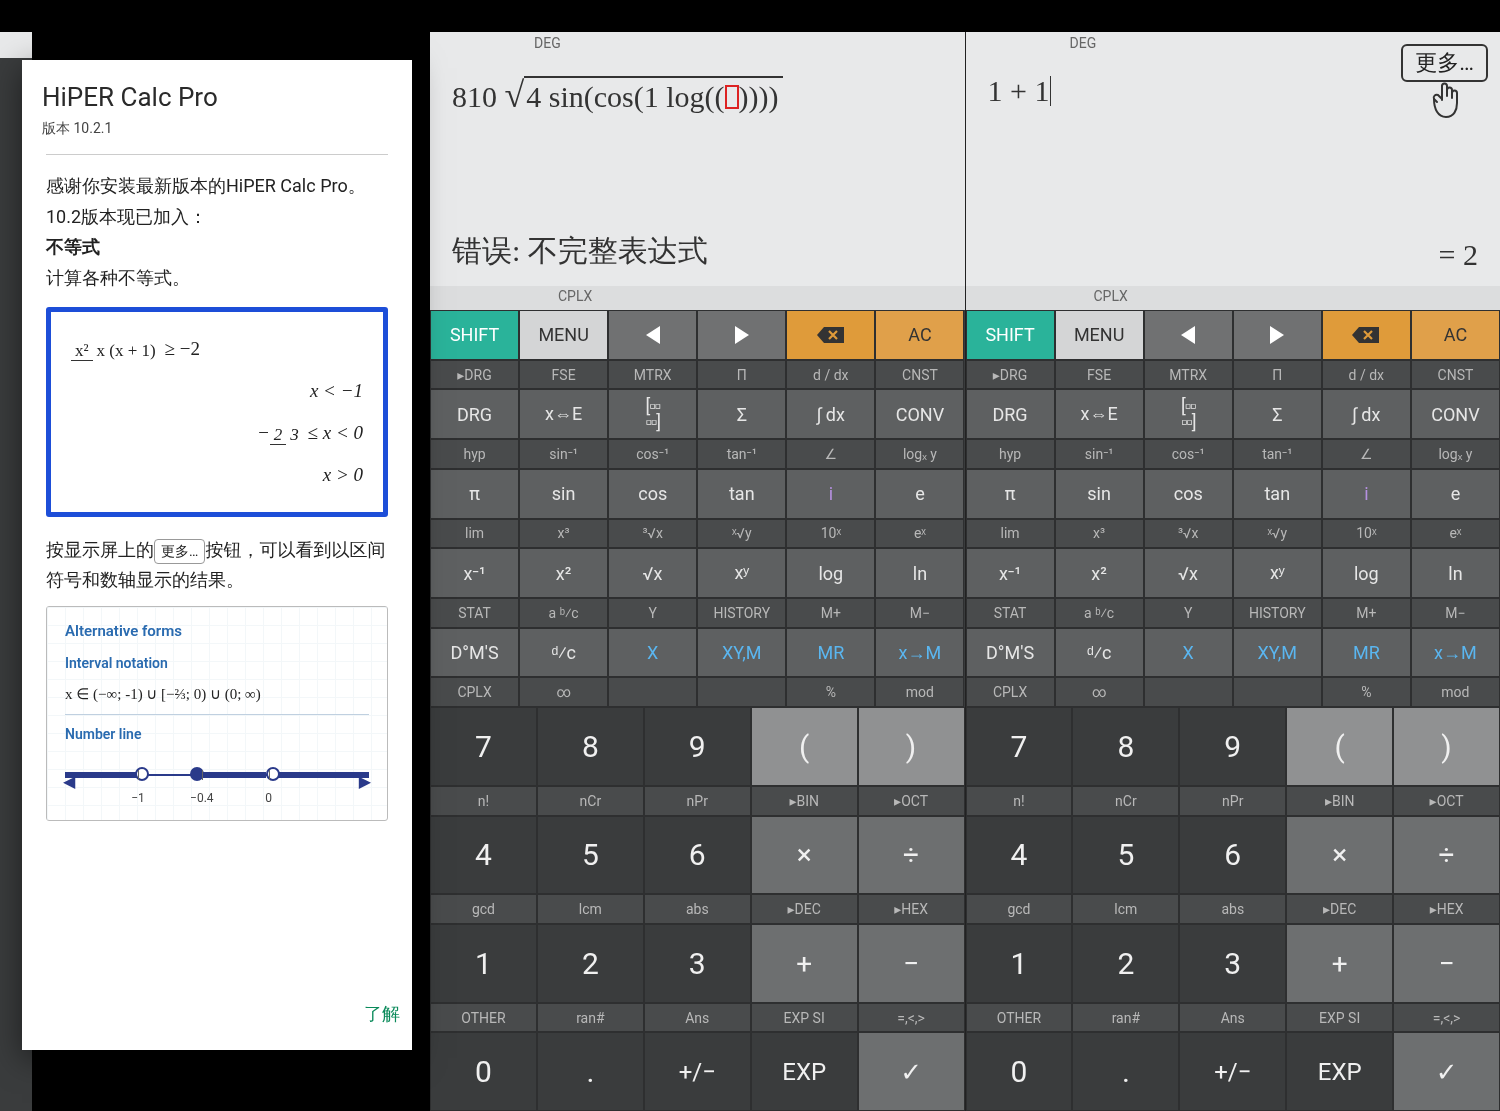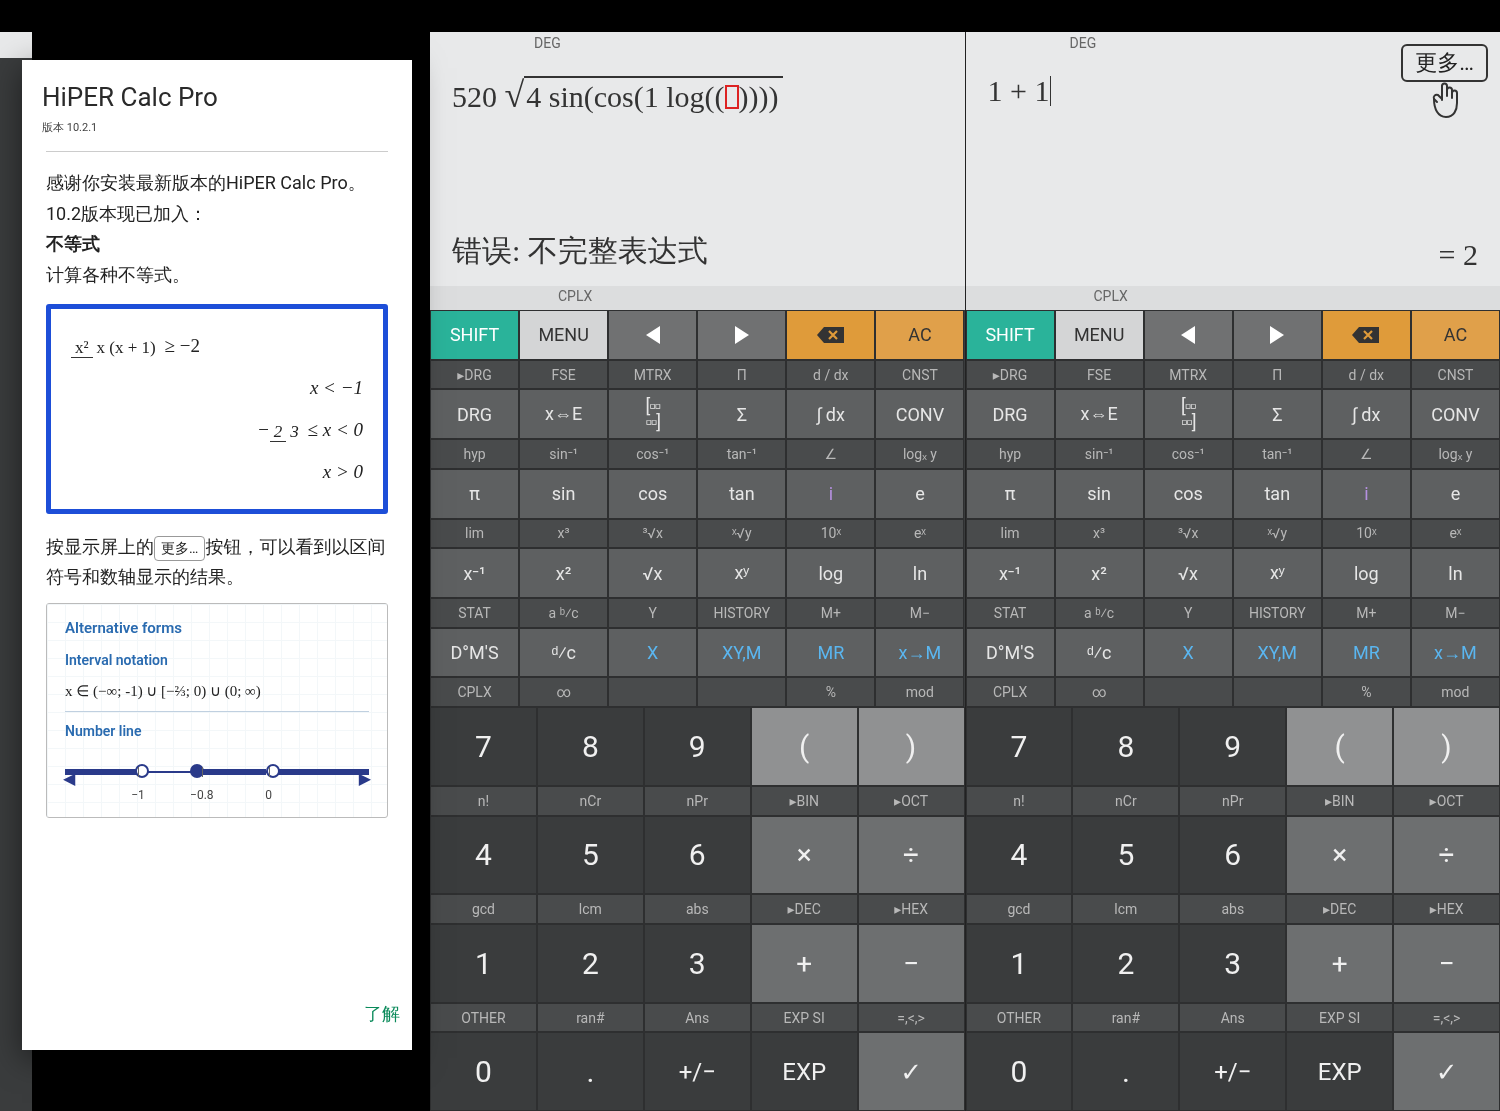--- a/index.html
+++ b/index.html
@@ -12,21 +12,21 @@
 .main { display: flex; height: calc(100% - 32px); }
 
 
 .left-peek { width: 32px; background: #3a3c3d; position: absolute; left: 0; top: 32px; bottom: 0; z-index: 1; }
 .left-peek .deg-peek { background: #e8e9ea; height: 26px; font-size: 14px; color: #555; padding-top: 3px; text-align: center; }
 
 
 .modal { position: absolute; left: 22px; top: 60px; width: 390px; height: 990px; background: #fff; box-shadow: 0 8px 30px rgba(0,0,0,0.5); z-index: 10; display: flex; flex-direction: column; }
 .modal-head { text-align: left; padding: 22px 20px 14px; }
 .modal-title { font-size: 26px; font-weight: 400; color: #2a2a2a; margin-bottom: 8px; }
-.modal-version { font-size: 11px; color: #444; }
+.modal-version { font-size: 14px; color: #444; }
 .modal-body { padding: 0 24px; flex: 1; overflow: hidden; font-size: 18px; line-height: 1.7; color: #222; }
 .modal hr { border: none; border-top: 1px solid #ccc; margin: 2px 0 16px; }
 .modal-body .bold { font-weight: 700; }
 .math-box { border: 5px solid #1d4ed8; border-radius: 3px; padding: 16px 20px; margin: 14px 0 18px; font-family: Georgia, serif; font-size: 19px; line-height: 2.2; }
 .math-frac { display: inline-block; vertical-align: middle; text-align: center; font-size: 17px; }
 .math-frac .top { border-bottom: 1px solid #333; padding: 0 4px; line-height: 1.2; }
 .math-frac .bot { padding: 0 4px; line-height: 1.3; }
 .math-right { text-align: right; font-style: italic; }
 .inline-btn { display: inline-block; border: 1px solid #999; border-radius: 4px; font-size: 14px; padding: 0 6px; font-style: normal; }
 .alt-box { border: 1px solid #bbb; border-radius: 3px; padding: 12px 18px; margin-top: 10px; font-size: 15px; background: linear-gradient(#fff 0%, #fff 100%); position: relative; }
@@ -144,21 +144,21 @@
           <span class="arrow-r">▶</span>
         <div class="seg" style="left:0; width:24%;"></div>
         <div class="seg" style="left:42%; width:24%;"></div>
         <div class="seg" style="left:70%; right:0;"></div>
         <div class="dot-open" style="left:23%;"></div>
         <div class="dot-closed" style="left:41%;"></div>
         <div class="dot-open" style="left:66%;"></div>
         <div class="tick" style="left:24%;"></div>
           <div class="lbl" style="left:24%;">−1</div>
         <div class="tick" style="left:45%;"></div>
-          <div class="lbl" style="left:45%;">−0.8</div>
+          <div class="lbl" style="left:45%;">−0.4</div>
         <div class="tick" style="left:67%;"></div>
           <div class="lbl" style="left:67%;">0</div>
       </div>
     </div>
   </div>
   <div class="modal-footer">
     <button data-interactable="true">了解</button>
   </div>
 </div>
 
@@ -178,21 +178,21 @@
   </div>
 </div>
 
 <div class="main">
   <div class="calc-area">
 
     <div class="pane" data-interactable="false">
       <div class="display" data-interactable="true">
         <div class="deg-row" data-interactable="false">DEG</div>
         <div class="expr-row" data-interactable="false">
-          <span>520 </span><span class="sqrt-sym">√</span><span class="sqrt-body"><span>4 sin(cos(1 log((</span><span class="cursor-box" data-interactable="false"></span><span>))))</span></span>
+          <span>810 </span><span class="sqrt-sym">√</span><span class="sqrt-body"><span>4 sin(cos(1 log((</span><span class="cursor-box" data-interactable="false"></span><span>))))</span></span>
         </div>
         <div class="result-row">
           <span data-interactable="false">错误: 不完整表达式</span>
           <span data-interactable="false"></span>
         </div>
         <div class="cplx-row" data-interactable="false">CPLX</div>
       </div>
       <div class="keypad" data-interactable="false">
           <div class="krow fn-row">
             <div class="key k-shift" data-interactable="true">SHIFT</div>

